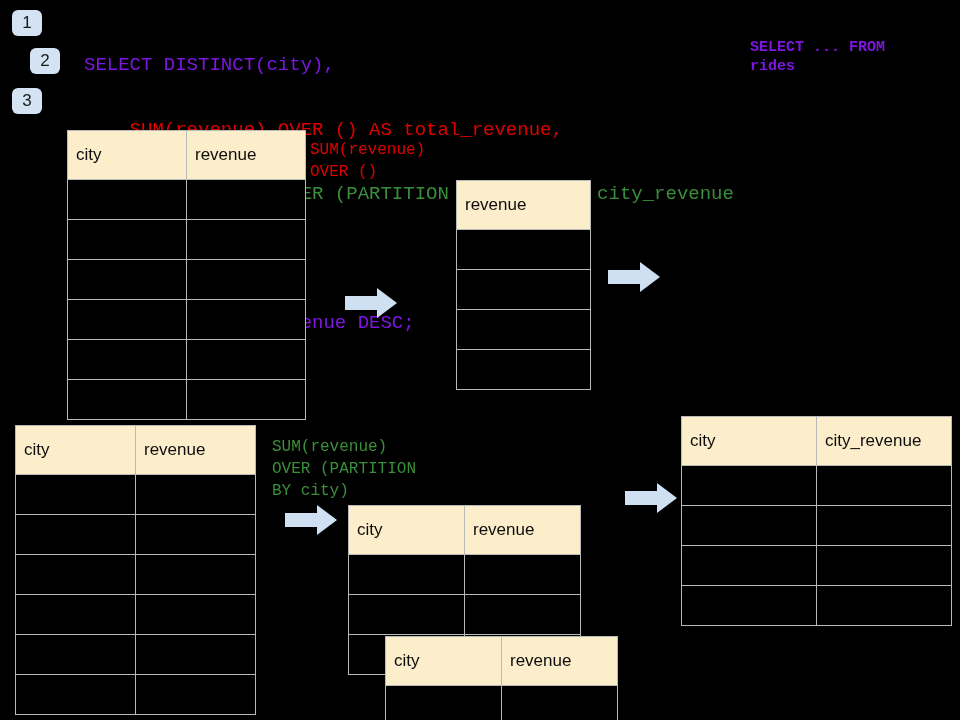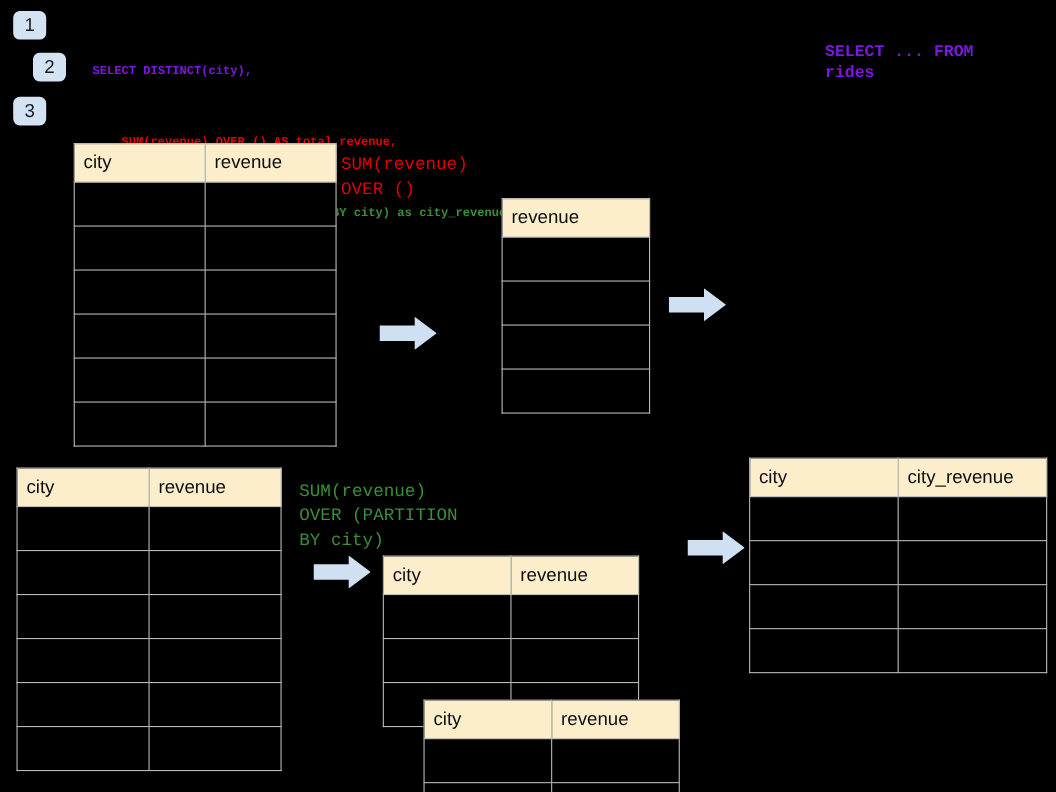--- a/index.html
+++ b/index.html
@@ -28,24 +28,24 @@
     line-height: 26px;
     text-align: center;
     width: 30px;
     height: 26px;
   }
 
   
   .sql {
     position: absolute;
     font-family: "Liberation Mono", "DejaVu Sans Mono", monospace;
-    font-size: 11px;
+    font-size: 19px;
     line-height: 21.5px;
     white-space: pre;
-    font-weight: bold;
+    font-weight: normal;
     letter-spacing: 0px;
   }
   .sql-line { white-space: pre; }
   .c-purple { color: #7d16e0; }
   .c-red    { color: #e00000; }
   .c-green  { color: #3a8f3a; }
 
   .note {
     position: absolute;
     font-family: "Liberation Mono", "DejaVu Sans Mono", monospace;
@@ -77,21 +77,21 @@
     margin: 0;
   }
   .tbl th {
     background: #fceecb;
     color: #0d0d0d;
     font-family: "Liberation Sans", sans-serif;
     font-size: 17px;
     font-weight: normal;
     text-align: left;
     padding: 0 0 0 8px;
-    height: 35px;
+    height: 49px;
     box-sizing: border-box;
   }
   .tbl td {
     background: #000000;
     height: 40px;
     box-sizing: border-box;
   }
 
   
   .arrow { position: absolute; }

